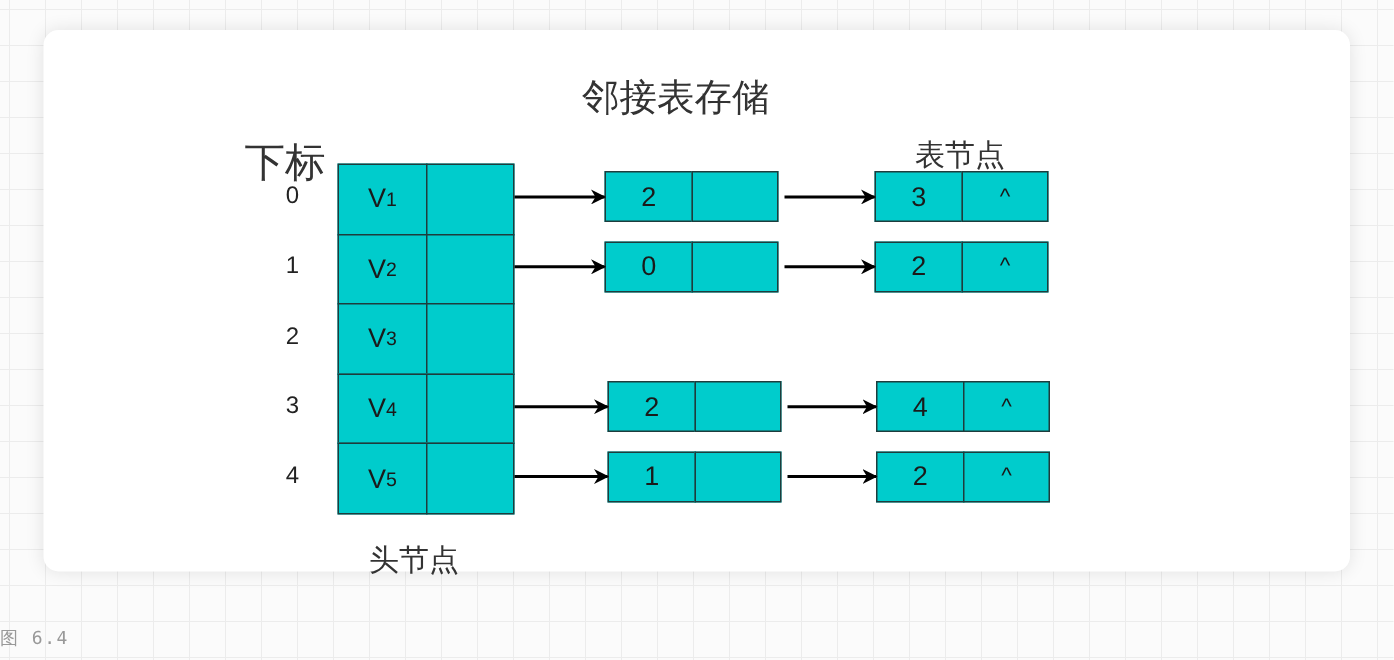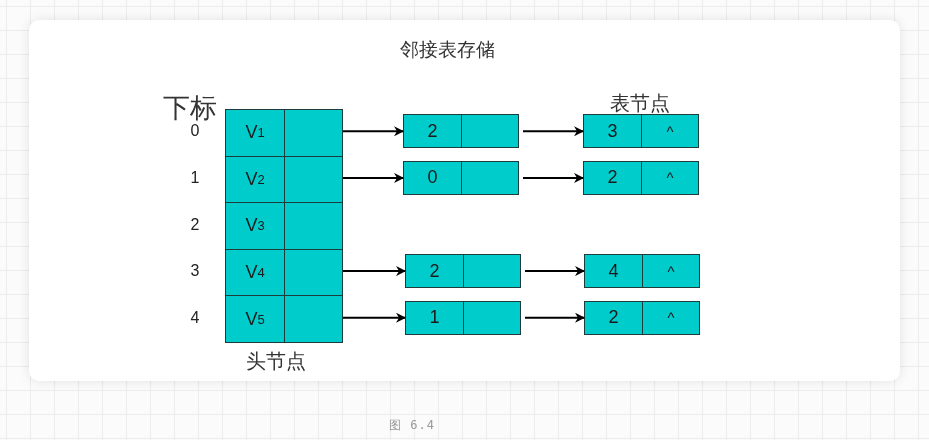--- a/index.html
+++ b/index.html
@@ -13,32 +13,32 @@
     background-position: 6px 6px;
     font-family: "Liberation Sans", "DejaVu Sans", sans-serif;
   }
   .card {
     position: absolute; left: 29px; top: 20px; width: 871px; height: 361px;
     background: #ffffff; border-radius: 10px;
     box-shadow: 0 0 12px rgba(0,0,0,0.10);
   }
   .cjk { font-family: "DejaVu Serif", serif; color: #333; }
   .label { position: absolute; white-space: nowrap; }
-  .title { left: 388px; top: 37px; font-size: 19px; margin-left: 12px; }
+  .title { left: 388px; top: 48px; font-size: 25px; }
   .idx-title { left: 163px; top: 90px; font-size: 27px; }
   .tbl-title { left: 610px; top: 90px; font-size: 20px; }
-  .head-caption { left: 246px; top: 348px; font-size: 20px; }
+  .head-caption { left: 246px; top: 360px; font-size: 20px; }
   .idx { position: absolute; left: 189px; width: 12px; text-align: center; font-size: 16px; color: #222; }
   .cell {
     position: absolute; background: #00cccc; border: 1px solid #1e3c3c; box-sizing: border-box;
     display: flex; align-items: center; justify-content: center; color: #1a1a1a; font-size: 18px;
   }
   .vname sub { font-size: 13px; vertical-align: -3px; }
   .caption {
-    position: absolute; left: 0; width: 824px; top: 417px; text-align: center;
+    position: absolute; left: 0; width: 824px; top: 417px; 
     font-family: "DejaVu Sans Mono", monospace; font-size: 12px; color: #999; letter-spacing: 1px;
   }
   svg.arrows { position: absolute; left: 0; top: 0; }
 </style>
 </head>
 <body>
 
 <div class="card"></div>
 
 <div class="label cjk title">邻接表存储</div>

